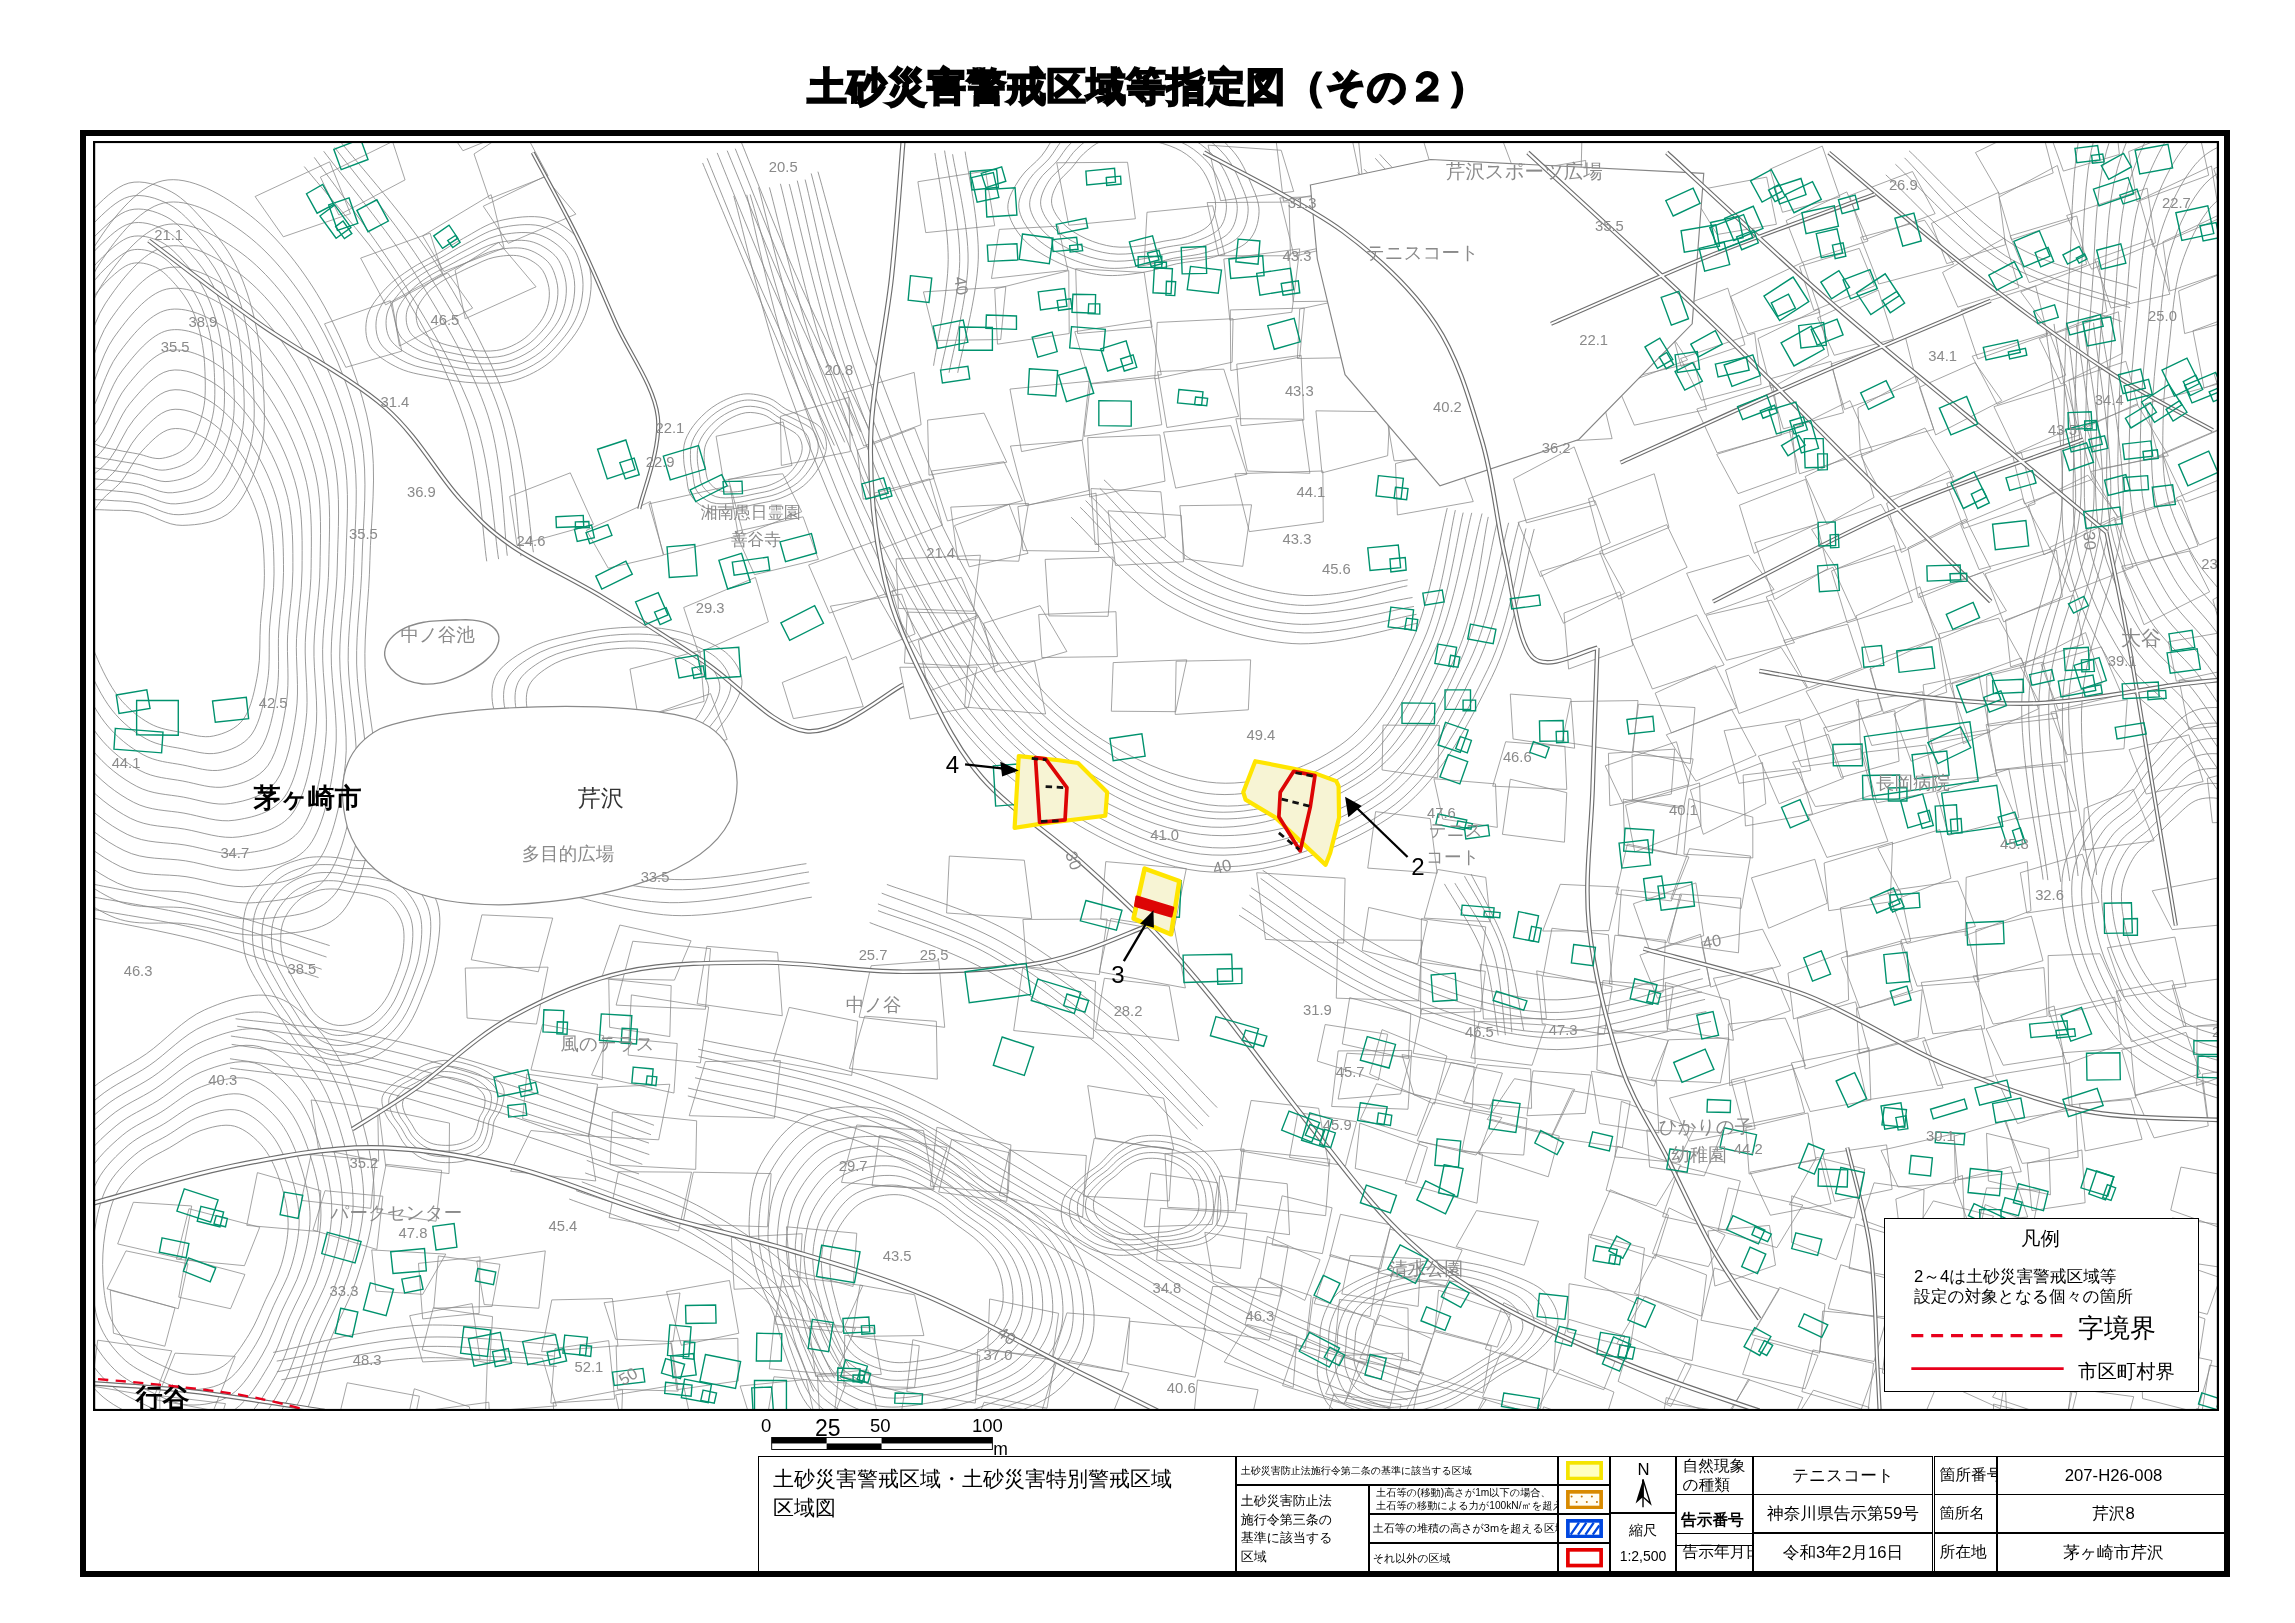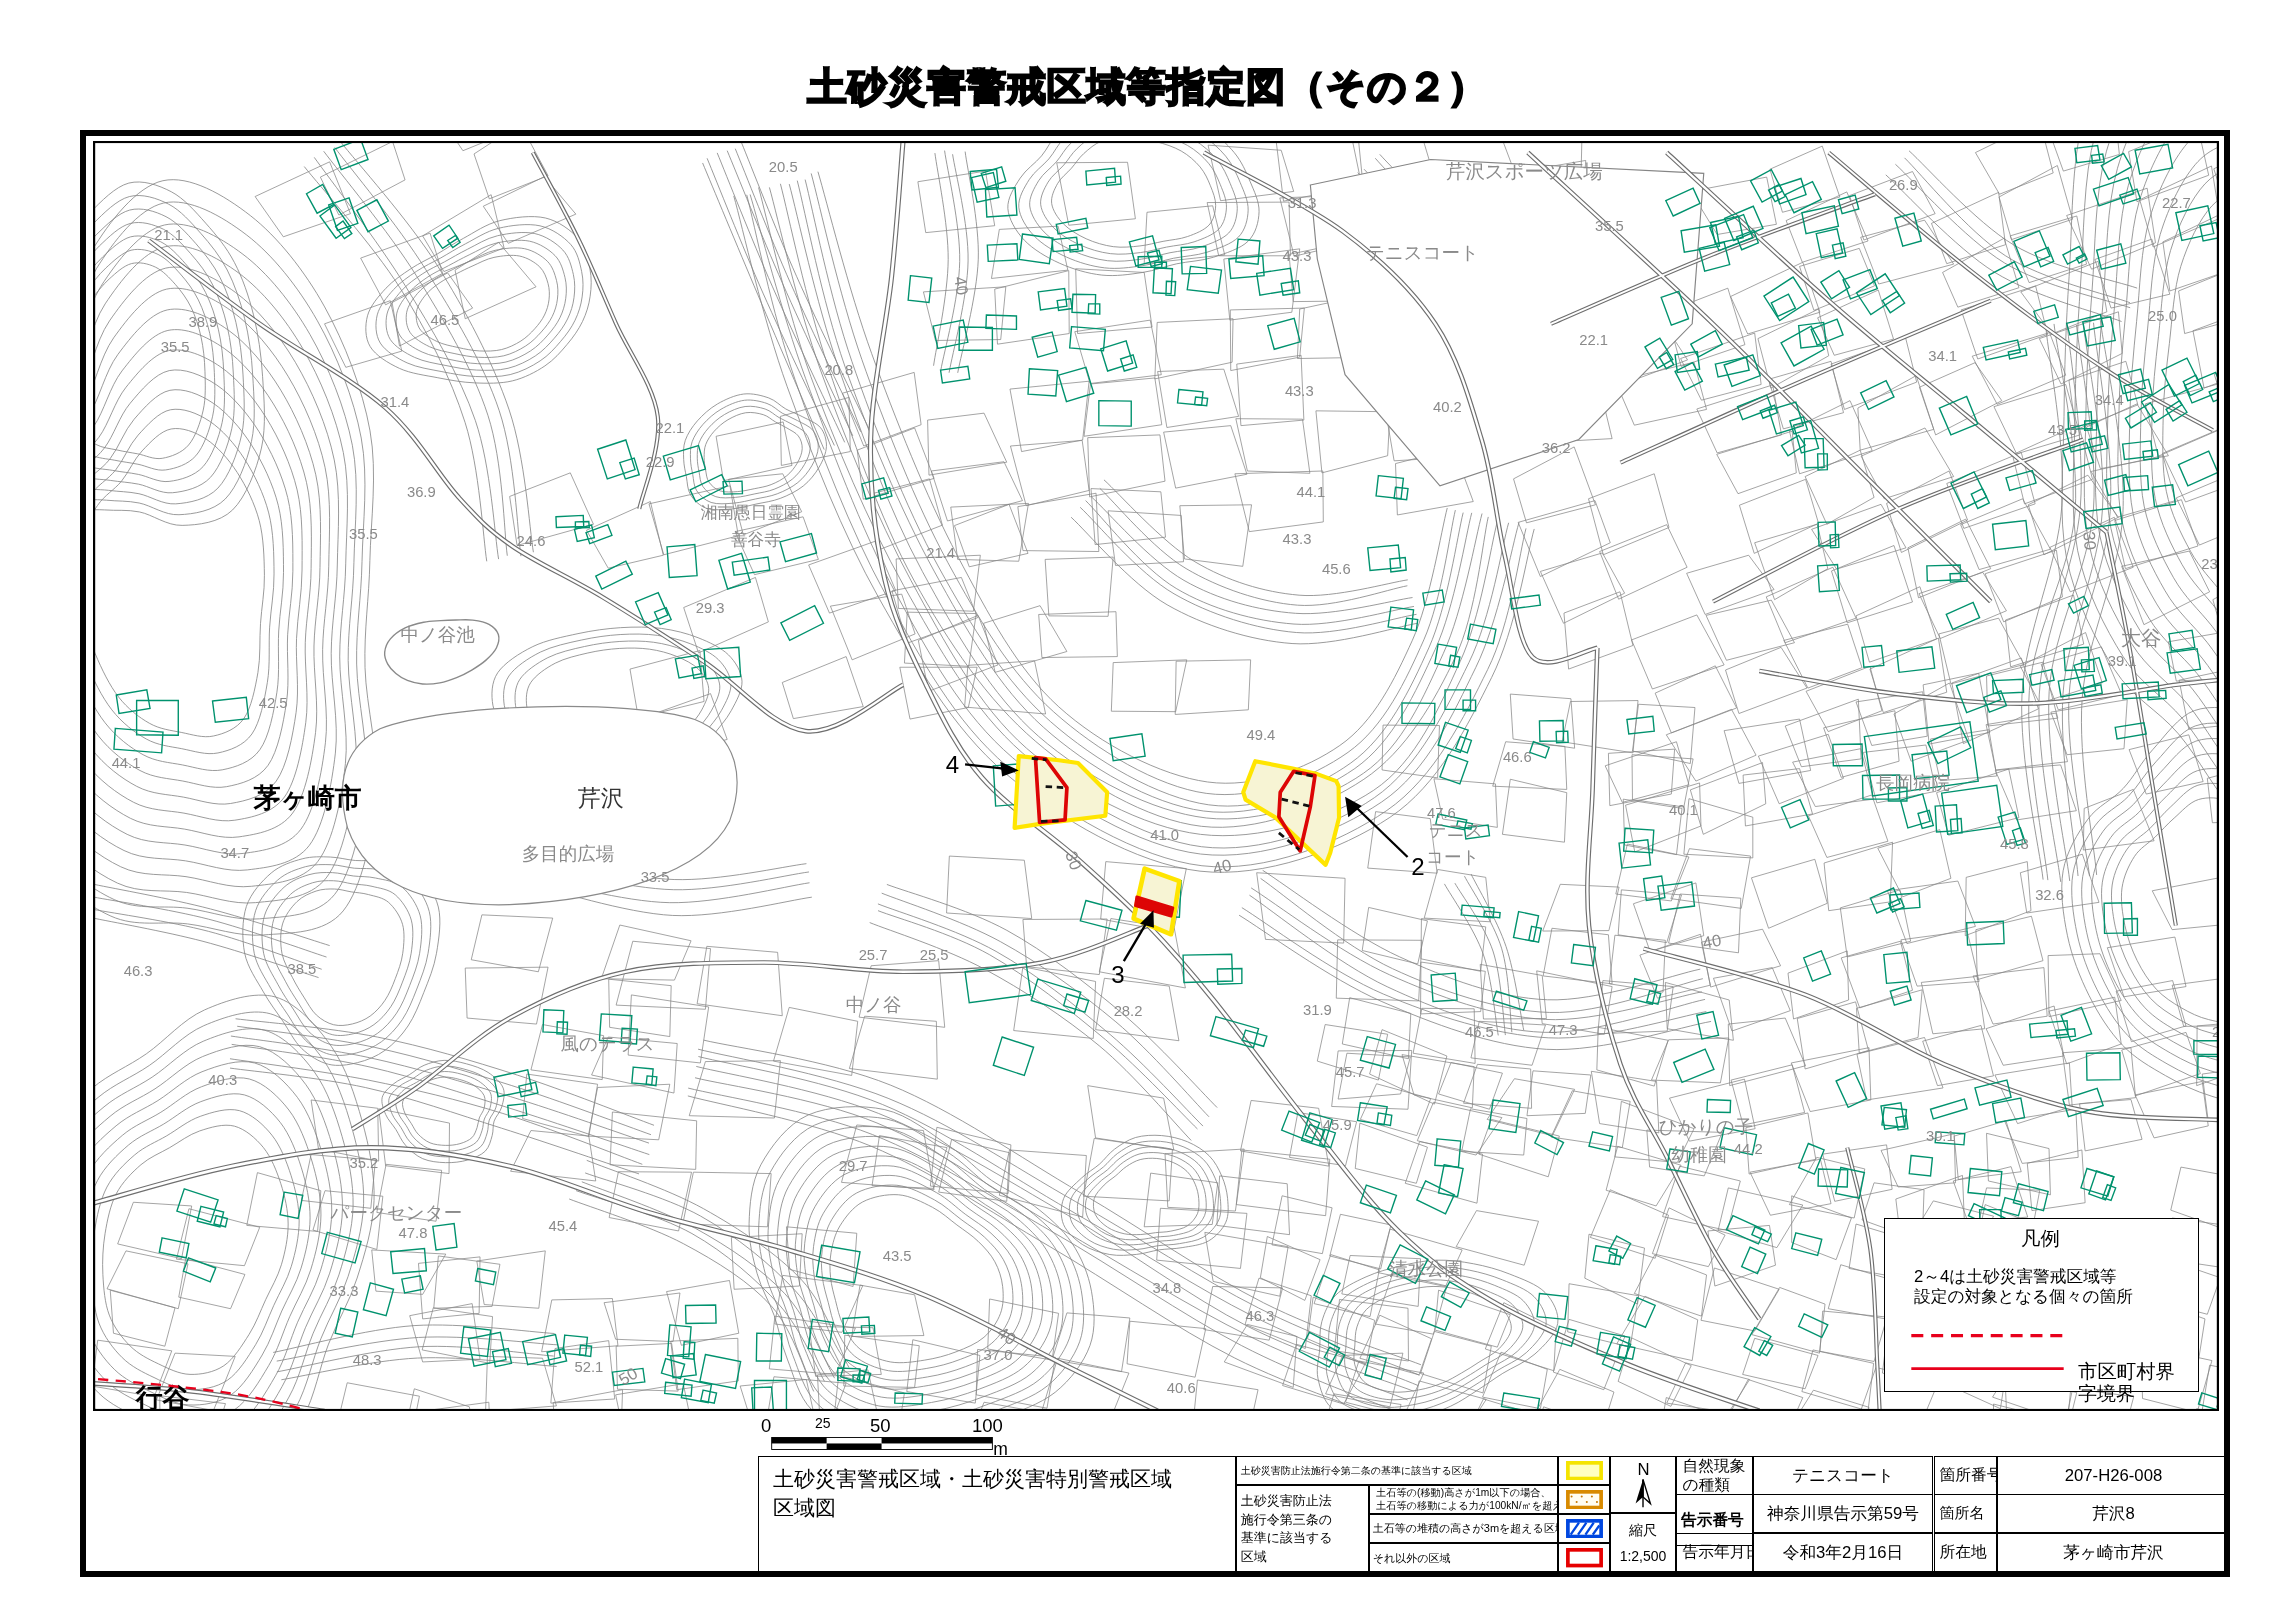--- a/index.html
+++ b/index.html
@@ -1317,21 +1317,21 @@
 
 <path d="M2427,2077 L2482,1984" stroke="#000" stroke-width="5" fill="none"></path>
 <path d="M2491,1967 L2462,1996 L2492,2005 Z" fill="#000"></path>
 <text x="2400" y="2124" font-size="52" fill="#000000" font-weight="normal">3</text>
 </g>
 
 <rect x="2" y="2" width="4589" height="2740" fill="none" stroke="#000" stroke-width="5"></rect>
 </svg>
 
 <div class="abs" style="left:761px;top:1415px;font-size:18.5px;">0</div>
-<div class="abs" style="left:815px;top:1415px;font-size:14px;">25</div>
+<div class="abs" style="left:815px;top:1415px;font-size:23px;">25</div>
 <div class="abs" style="left:870px;top:1415px;font-size:18.5px;">50</div>
 <div class="abs" style="left:972px;top:1415px;font-size:18.5px;">100</div>
 
 <svg class="abs" style="left:771px;top:1437px;" width="259" height="19.4" viewBox="0 0 560 42">
 <rect x="1" y="1" width="478" height="26" fill="#fff" stroke="#000" stroke-width="2"></rect>
 <rect x="1" y="1" width="119" height="13" fill="#000"></rect>
 <rect x="239" y="1" width="240" height="13" fill="#000"></rect>
 <rect x="120" y="14" width="119" height="13" fill="#000"></rect>
 <text x="481" y="38" font-size="38" font-family="Liberation Sans, sans-serif">m</text>
 </svg>
@@ -1404,17 +1404,17 @@
 <div class="cell" style="left:1753px;top:1533px;width:180px;height:39px;border:1.9px solid #000;font-size:16.7px;justify-content:center;padding-left:4.6px;padding-right:4.6px;">令和3年2月16日</div>
 <div class="cell" style="left:1934px;top:1533px;width:63px;height:39px;border:1.9px solid #000;font-size:15.7px;justify-content:flex-start;padding-left:4.6px;padding-right:4.6px;">所在地</div>
 <div class="cell" style="left:1997px;top:1533px;width:233px;height:39px;border:1.9px solid #000;font-size:16.7px;justify-content:center;padding-left:4.6px;padding-right:4.6px;">茅ヶ崎市芹沢</div>
 
 <div class="abs" style="left:1884px;top:1218px;width:313px;height:172px;border:1.4px solid #000;background:#fff;"></div>
 <div class="abs" style="left:1884px;top:1225px;width:313px;text-align:center;font-size:19.4px;">凡例</div>
 <div class="abs" style="left:1914px;top:1267px;font-size:16.7px;line-height:20.4px;">2～4は土砂災害警戒区域等<br>設定の対象となる個々の箇所</div>
 <svg class="abs" style="left:1909px;top:1331px;" width="157" height="9.3" viewBox="0 0 340 20">
     <line x1="5" y1="10" x2="335" y2="10" stroke="#e8001c" stroke-width="7" stroke-dasharray="26 17"></line>
   </svg>
-<div class="abs" style="left:2078px;top:1381px;font-size:19px;">字境界</div>
+<div class="abs" style="left:2078px;top:1311px;font-size:26px;">字境界</div>
 <svg class="abs" style="left:1909px;top:1364px;" width="157" height="9.3" viewBox="0 0 340 20">
     <line x1="5" y1="10" x2="335" y2="10" stroke="#e8001c" stroke-width="6"></line>
   </svg>
 <div class="abs" style="left:2078px;top:1358px;font-size:19.4px;">市区町村界</div>
 
 </body></html>

